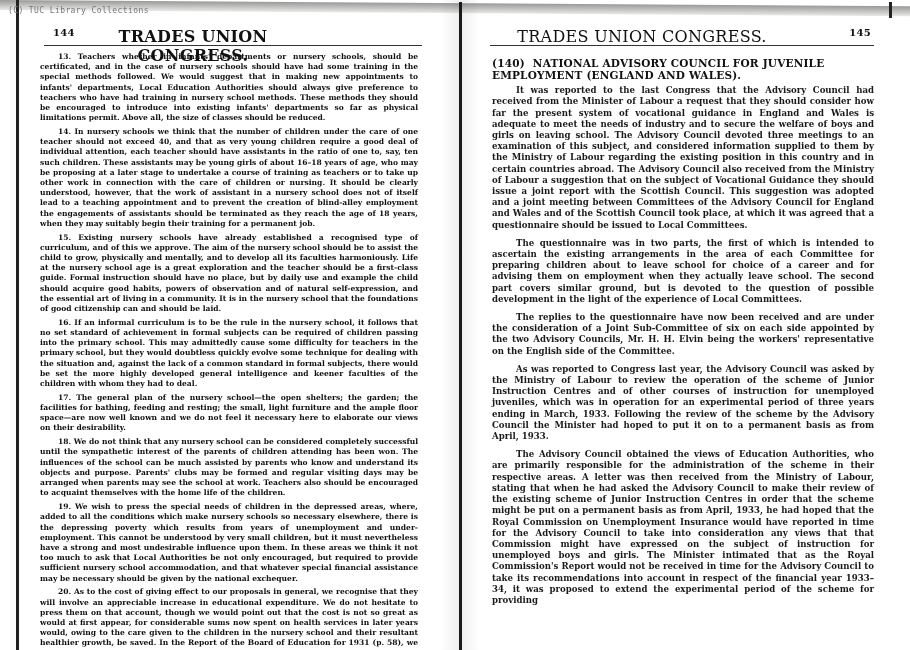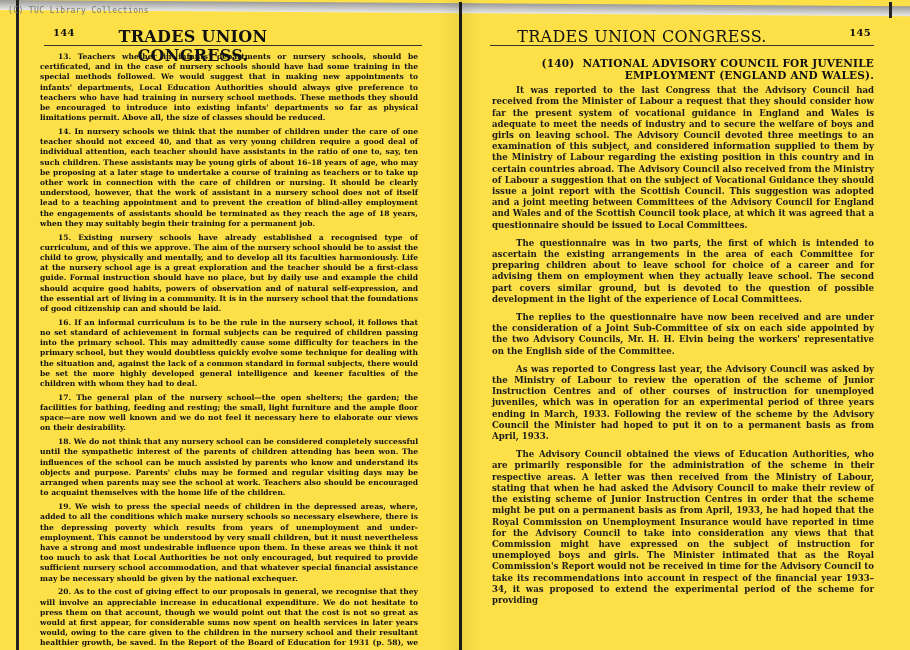--- a/index.html
+++ b/index.html
@@ -5,21 +5,21 @@
   html, body { margin: 0; padding: 0; }
   body {
     width: 910px; height: 650px; overflow: hidden;
     background: #dcdcdc;
     font-family: "DejaVu Serif", "Liberation Serif", serif;
     color: #111;
     position: relative;
   }
   .spread {
     position: absolute; left: 0; top: 0; width: 910px; height: 650px;
-    background: #fde047;
+    background: #ffffff;
   }
   .top-edge {
     position: absolute; left: 0; top: 0; width: 910px; height: 10px;
     background: linear-gradient(#9a9a9a, #e9e9e7);
     transform: skewY(0.4deg); transform-origin: left top;
   }
   .left-border {
     position: absolute; left: 16px; top: 0; width: 3px; height: 650px; background: #222;
   }
   .gutter {
@@ -60,21 +60,21 @@
   .body {
     position: absolute; left: 0; right: 0;
     font-size: 7.55px; line-height: 10.2px;
     text-align: justify; font-weight: bold;
   }
   .page.left .body { top: 52px; }
   .page.right .body { top: 58px; font-weight: normal; font-size: 8.6px; line-height: 11.2px; }
   .body p { margin: 0 0 3.6px 0; text-indent: 18px; }
   .page.right .body p { margin: 0 0 7px 0; text-indent: 24px; font-weight: bold; color: #1a1a1a; }
   .sec-title {
-    text-align: right; font-weight: bold; font-size: 10.5px; line-height: 11.6px;
+    text-align: left; font-weight: bold; font-size: 10.5px; line-height: 11.6px;
     margin: 0 0 4px 0; letter-spacing: 0.2px;
   }
   .sec-title.small { font-size: 10px; margin: 8px 0 10px 0; }
   .sec-title .num { margin-right: 8px; }
 </style>
 </head>
 <body>
 
 <div class="spread">
   <div class="top-edge"></div>

